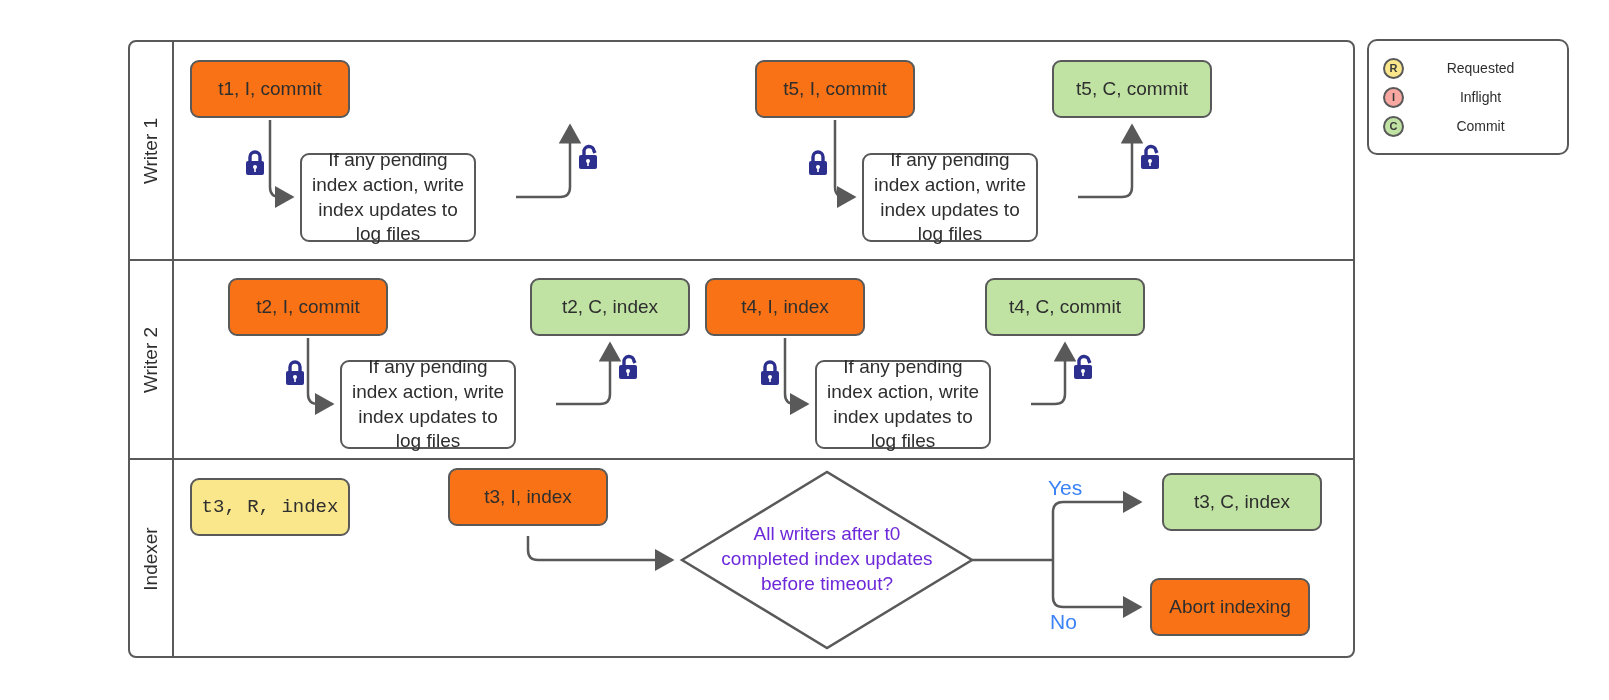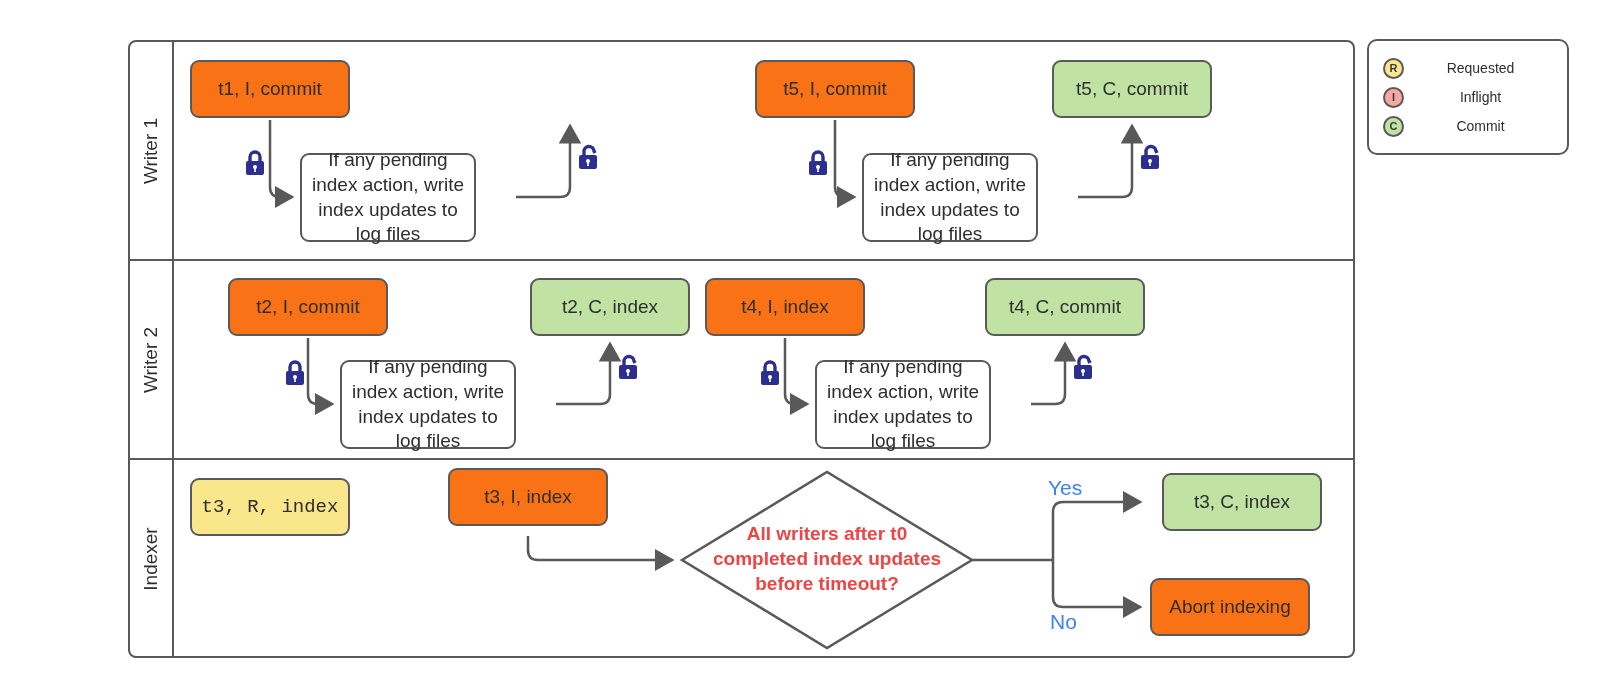--- a/index.html
+++ b/index.html
@@ -28,21 +28,21 @@
     font-size:19px;line-height:1.3;color:#2e2e2e;background:#fff;
   }
   .node.small{width:160px;height:58px;}
   .node.pink{background:#f97316;}
   .node.green{background:#c0e3a4;}
   .node.yellow{background:#fae78b;}
   .node.process{width:176px;height:89px;padding:4px 8px;background:#ffffff;}
   .node.process .txt{width:200px;}
   .decision-text{
     position:absolute;left:711px;top:521px;width:232px;text-align:center;
-    font-size:19px;line-height:1.32;color:#ef4444;font-weight:bold;
+    font-size:19px;line-height:1.32;color:#6d28d9;
   }
   .edge-label{position:absolute;font-size:21px;color:#3b82f6;}
   
   svg.overlay{position:absolute;left:0;top:0;pointer-events:none;}
   
   .lock{position:absolute;width:24px;height:30px;}
   .lock svg{display:block;}
   
   .legend{
     position:absolute;left:1367px;top:39px;width:202px;height:116px;box-sizing:border-box;

